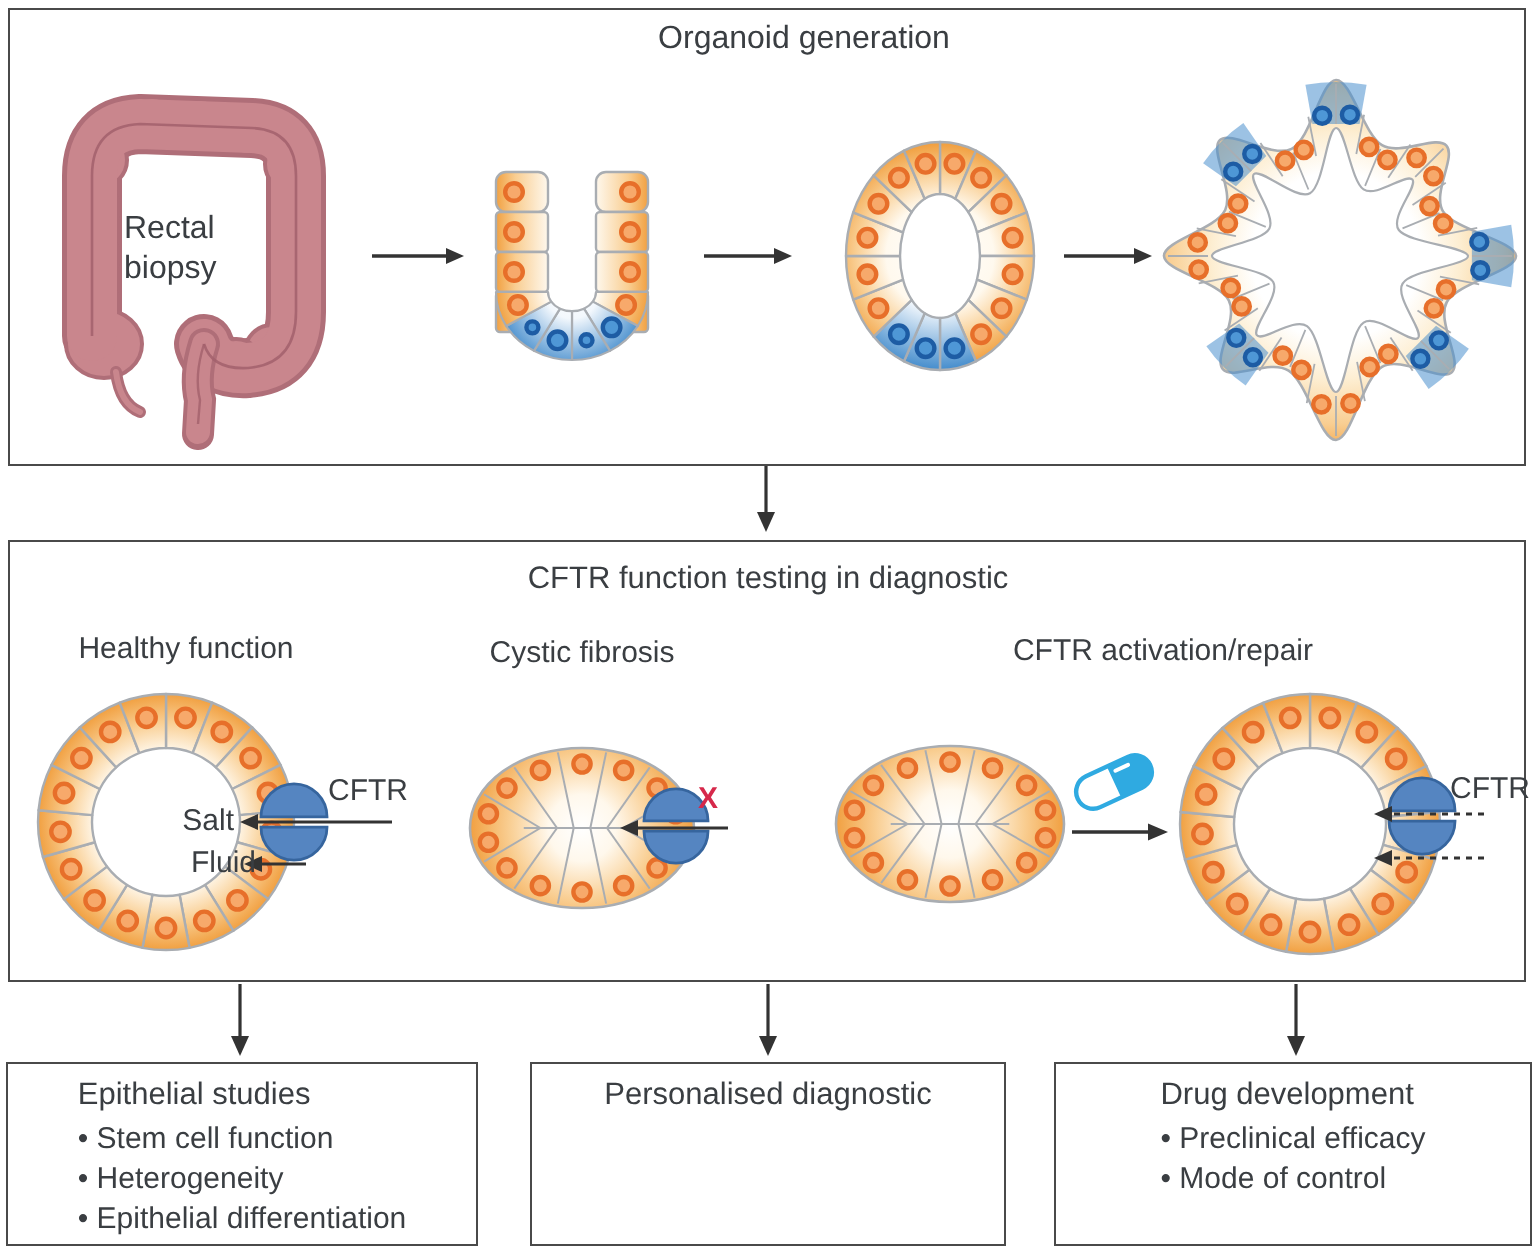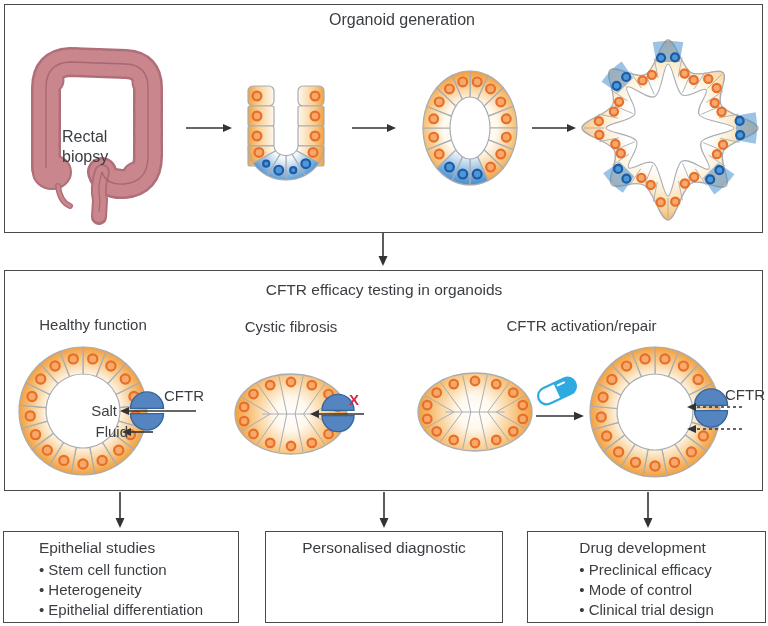--- a/index.html
+++ b/index.html
@@ -1,21 +1,21 @@
 <!DOCTYPE html>
 <html style="--background: #FFFFFF; --panel-border: #4A4A4A; --text: #3A3E42; --arrow: #333333; --cell-edge: #A9ADB2; --cell-orange: #F1A041; --cell-mid: #F9CE92; --nucleus-ring: #E76F2A; --nucleus-fill: #F7A96B; --blue-cell: #4A90CE; --blue-nucleus-ring: #1D5CA4; --blue-nucleus-fill: #4E97D6; --channel-fill: #5585C1; --channel-edge: #36659E; --pill-blue: #2FAAE1; --colon-fill: #C9868D; --colon-edge: #AF6E78; --colon-line: #A2606C; --x-red: #D6294B;"><head>
 <meta charset="utf-8">
 <style>
   html,body{margin:0;padding:0;background:#fff;}
   #fig{position:relative;width:768px;height:626px;overflow:hidden;
        font-family:"Liberation Sans",sans-serif;color:var(--text,#3A3E42);background:var(--background,#fff);}
   .panel{position:absolute;border:1.5px solid var(--panel-border,#4A4A4A);box-sizing:border-box;}
   #gfx{position:absolute;left:0;top:0;}
   .lbl{position:absolute;font-size:15px;line-height:1.25;white-space:nowrap;}
-  .wrap{white-space:normal;margin-top:22px;}
+  .wrap{white-space:normal;}
   .ttl{font-size:16px;text-align:center;}
   .ctr{text-align:center;}
   .rt{text-align:right;}
   .xmark{color:var(--x-red,#D6294B);font-weight:bold;}
   .fbox{position:absolute;border:1.5px solid var(--panel-border,#4A4A4A);box-sizing:border-box;
         display:flex;flex-direction:column;align-items:center;padding-top:7px;background:#fff;}
   .fbox .inner{text-align:left;}
   .fbox .btitle{font-size:15.5px;margin:0 0 3px 0;}
   .fbox ul{margin:0;padding:0;list-style:none;font-size:15px;}
   .fbox li{line-height:20px;}
@@ -455,21 +455,21 @@
       </g>
       <g>
         <line x1="648" y1="492" x2="648" y2="518" stroke="#333333" stroke-width="1.6"></line>
         <polygon points="648,528 643.5,518 652.5,518" fill="#333333"></polygon>
       </g>
     </svg>
 
   <div class="lbl ttl" style="left:4px;top:10px;width:760px;padding-left:18px;">Organoid generation</div>
   <div class="lbl wrap" style="left:62px;top:105px;width:74px;font-size:16px;">Rectal biopsy</div>
 
-  <div class="lbl ttl" style="left:4px;top:280px;width:760px;font-size:15.5px;">CFTR efficacy testing in organoids</div>
+  <div class="lbl ttl" style="left:4px;top:280px;width:760px;font-size:15.5px;">CFTR function testing in diagnostic</div>
   <div class="lbl ctr" style="left:16px;top:316px;width:154px;">Healthy function</div>
   <div class="lbl ctr" style="left:221px;top:318px;width:140px;">Cystic fibrosis</div>
   <div class="lbl ctr" style="left:494px;top:317px;width:175px;">CFTR activation/repair</div>
 
   <div class="lbl" style="left:164px;top:387px;">CFTR</div>
   <div class="lbl rt" style="left:67px;top:402px;width:50px;">Salt</div>
   <div class="lbl rt" style="left:72px;top:423px;width:56px;">Fluid</div>
   <div class="lbl xmark" style="left:349px;top:391px;">X</div>
   <div class="lbl" style="left:725px;top:386px;">CFTR</div>
 
@@ -487,17 +487,16 @@
     <div class="inner ctr">
       <div class="btitle">Personalised diagnostic</div>
     </div>
   </div>
   <div class="fbox" style="left:527px;top:531px;width:239px;height:92px;">
     <div class="inner">
       <div class="btitle">Drug development</div>
       <ul>
         <li>Preclinical efficacy</li>
         <li>Mode of control</li>
-        <li>Clinical trial design</li>
       </ul>
     </div>
   </div>
 </div>
 
 </body></html>

